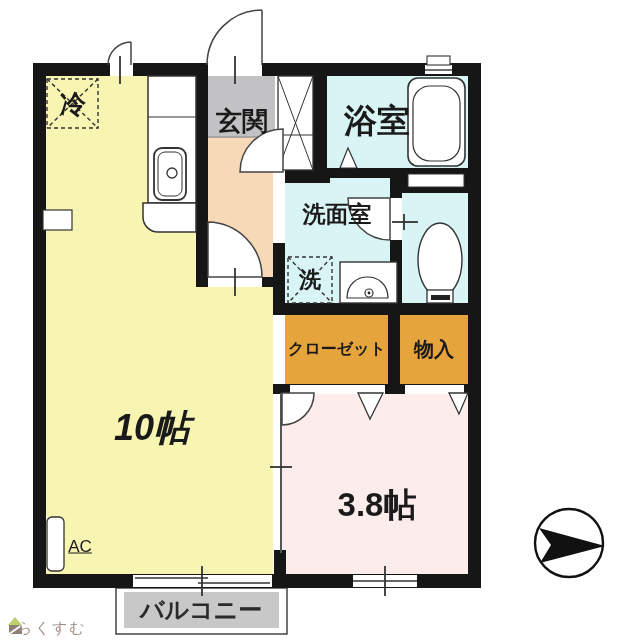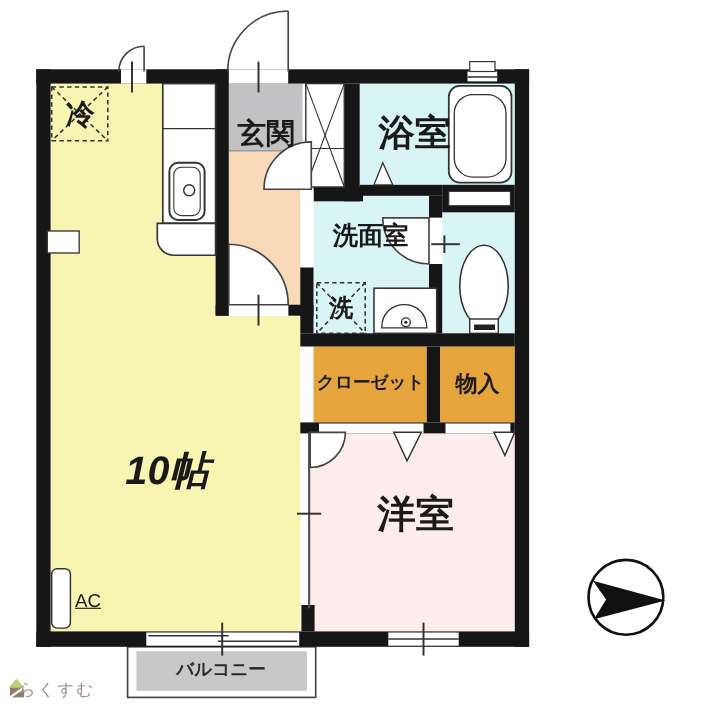--- a/index.html
+++ b/index.html
@@ -13,21 +13,21 @@
   .lbl-yokushitsu{left:377px;top:120px;font-size:33px;text-align:center;}
   .lbl-senmen{left:337px;top:214px;font-size:23px;}
   .lbl-sen{left:310px;top:280px;font-size:22px;}
   .lbl-closet{left:337px;top:349px;font-size:16px;}
   .lbl-mononyu{left:434px;top:349px;font-size:20px;}
   .lbl-ldk-name{left:154px;top:363px;font-size:40px;letter-spacing:5px;}
   .lbl-ldk-size{left:152px;top:428px;font-size:36px;font-style:italic;}
   .lbl-yo-name{left:378px;top:468px;font-size:35px;}
   .lbl-yo-size{left:377px;top:504px;font-size:33px;}
   .lbl-ac{left:80px;top:546px;font-size:17px;font-weight:normal;text-decoration:underline;}
-  .lbl-balcony{left:201px;top:610px;font-size:16px;color:#2a2a2a;}
+  .lbl-balcony{left:201px;top:610px;font-size:24px;color:#2a2a2a;}
   .lbl-logo{left:52px;top:627px;font-size:15px;font-weight:normal;
             color:var(--c-logo_text,#a18f84);letter-spacing:2px;}
 </style>
 </head>
 <body>
 
 <div id="plan">
 
 <svg width="640" height="640" viewBox="0 0 640 640">
 
@@ -177,17 +177,17 @@
 </svg>
 
   <div class="lbl lbl-rei">冷</div>
   <div class="lbl lbl-genkan">玄関</div>
   <div class="lbl lbl-yokushitsu">浴室</div>
   <div class="lbl lbl-senmen">洗面室</div>
   <div class="lbl lbl-sen">洗</div>
   <div class="lbl lbl-closet">クローゼット</div>
   <div class="lbl lbl-mononyu">物入</div>
   <div class="lbl lbl-ldk-size">10帖</div>
-  <div class="lbl lbl-yo-name">洋室</div>
+  <div class="lbl lbl-yo-size">3.8帖</div>
   <div class="lbl lbl-ac">AC</div>
   <div class="lbl lbl-balcony">バルコニー</div>
   <div class="lbl lbl-logo">らくすむ</div>
 </div>
 
 </body></html>

